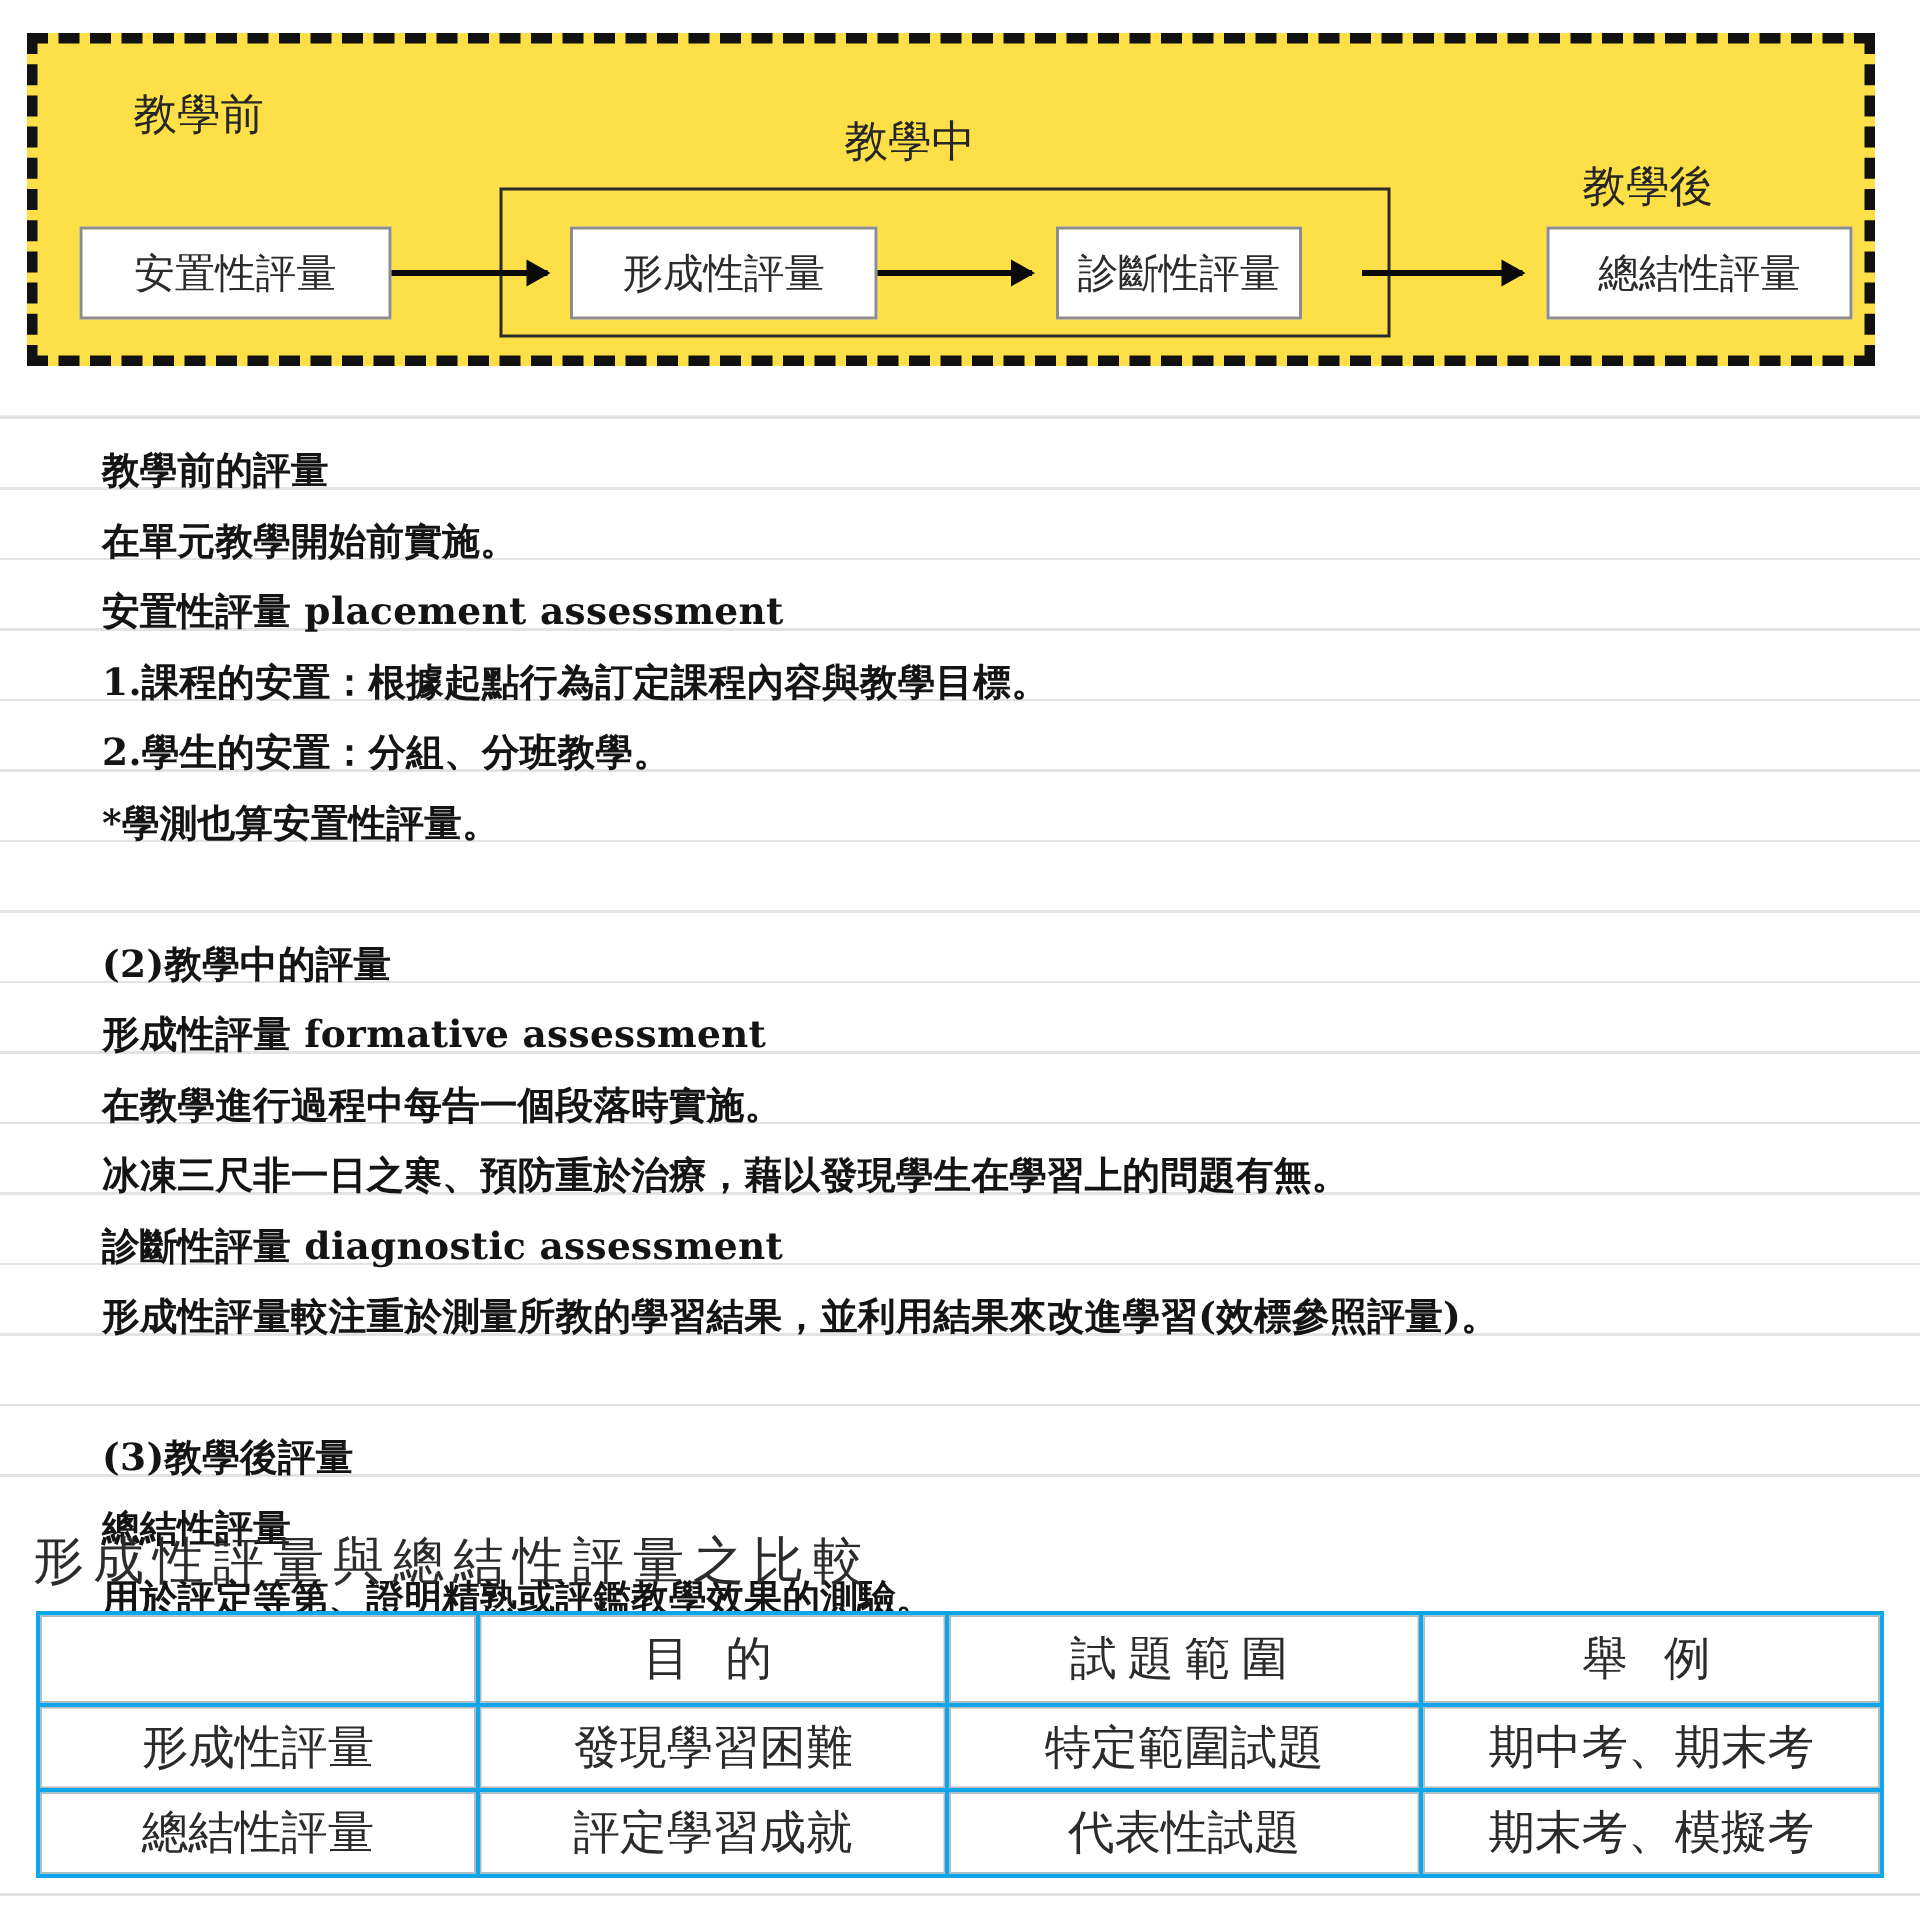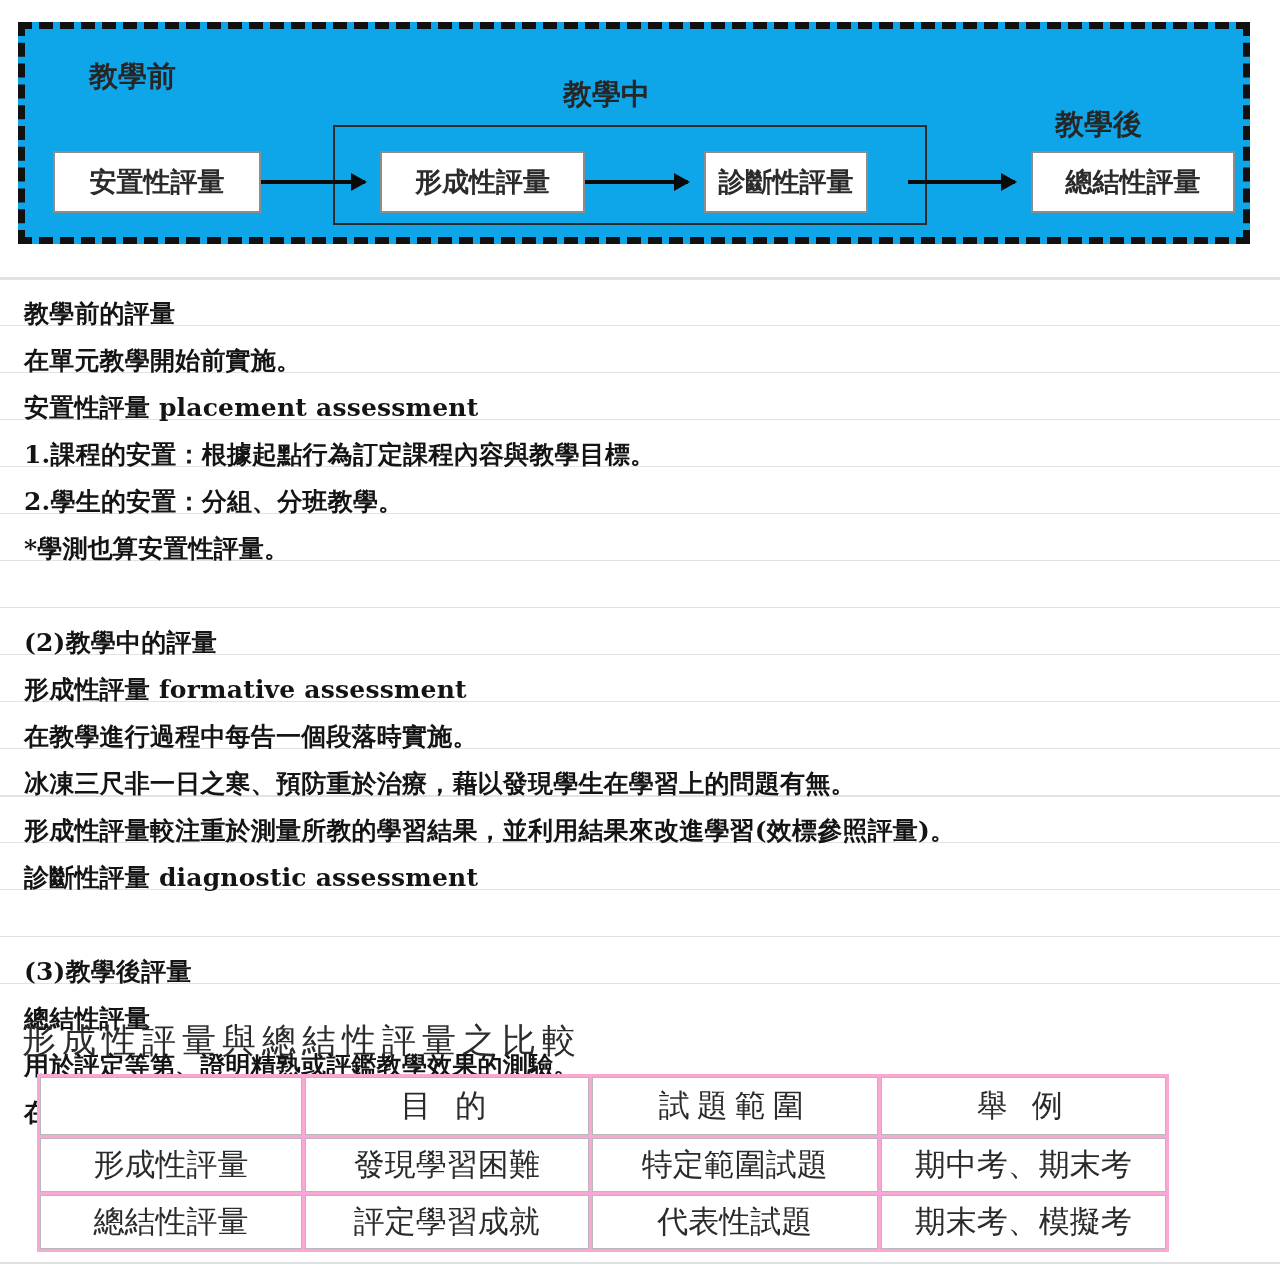--- a/index.html
+++ b/index.html
@@ -37,22 +37,21 @@
   
   .diagram-panel {
     position: absolute;
     left: 18px;
     top: 22px;
     width: 1232px;
     height: 222px;
     border: 7px dashed #111111;
     box-sizing: border-box;
     z-index: 2;
-    background: #0ea5e9;
-    font-weight: bold;
+    background: #fde047;
   }
 
   .stage-labels {
     position: absolute;
     left: 0;
     top: 28px;
     width: 100%;
     height: 46px;
   }
   .stage-label {
@@ -141,46 +140,47 @@
   }
   .line {
     font-size: 25px;
     font-weight: bold;
     line-height: 47px;
     height: 47px;
     padding-left: 24px;
     white-space: nowrap;
     letter-spacing: 0.2px;
     color: #141414;
+    margin-left: 44px;
   }
   .line.blank { height: 47px; }
 
   
   .table-heading {
     position: absolute;
     left: 22px;
     top: 1018px;
     font-size: 34px;
     letter-spacing: 6px;
     color: #2c2c2c;
     white-space: nowrap;
     z-index: 2;
     font-weight: normal;
     margin: 0;
   }
 
   
   .cmp-table {
     position: absolute;
-    left: 37px;
+    left: 24px;
     top: 1074px;
-    width: 1132px;
+    width: 1232px;
     border-collapse: separate;
     border-spacing: 3px;
-    background: #f9a8d4;
+    background: #0ea5e9;
     z-index: 2;
   }
   .cmp-table td {
     background: #ffffff;
     border: 1.5px solid #b8b8b8;
     text-align: center;
     vertical-align: middle;
     font-size: 31px;
     color: #2b2b2b;
     height: 52px;
@@ -237,22 +237,22 @@
   <div class="line">在單元教學開始前實施。</div>
   <div class="line">安置性評量 placement assessment</div>
   <div class="line">1.課程的安置：根據起點行為訂定課程內容與教學目標。</div>
   <div class="line">2.學生的安置：分組、分班教學。</div>
   <div class="line">*學測也算安置性評量。</div>
   <div class="line blank"></div>
   <div class="line">(2)教學中的評量</div>
   <div class="line">形成性評量 formative assessment</div>
   <div class="line">在教學進行過程中每告一個段落時實施。</div>
   <div class="line">冰凍三尺非一日之寒、預防重於治療，藉以發現學生在學習上的問題有無。</div>
+  <div class="line">診斷性評量 diagnostic assessment</div>
   <div class="line">形成性評量較注重於測量所教的學習結果，並利用結果來改進學習(效標參照評量)。</div>
-  <div class="line">診斷性評量 diagnostic assessment</div>
   <div class="line blank"></div>
   <div class="line">(3)教學後評量</div>
   <div class="line">總結性評量</div>
   <div class="line">用於評定等第、證明精熟或評鑑教學效果的測驗。</div>
   <div class="line">在教學最後階段進行的評量，例如:期末考，目的為判斷學生是否達到預期的教學目標。</div>
 </div>
 
 <h2 class="table-heading">形成性評量與總結性評量之比較</h2>
 
 <table class="cmp-table">

